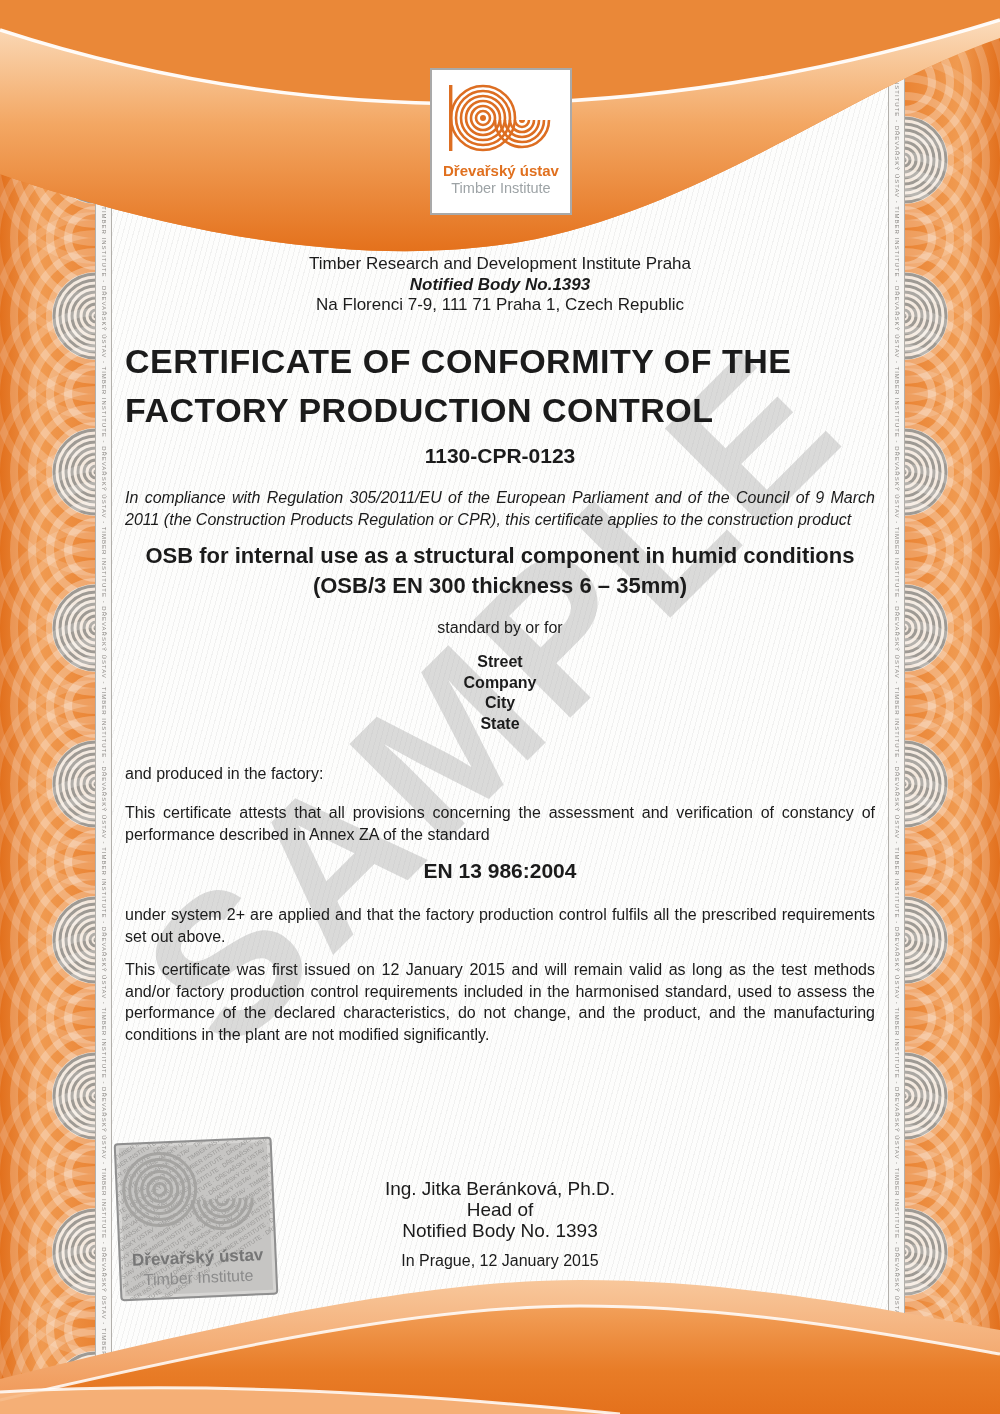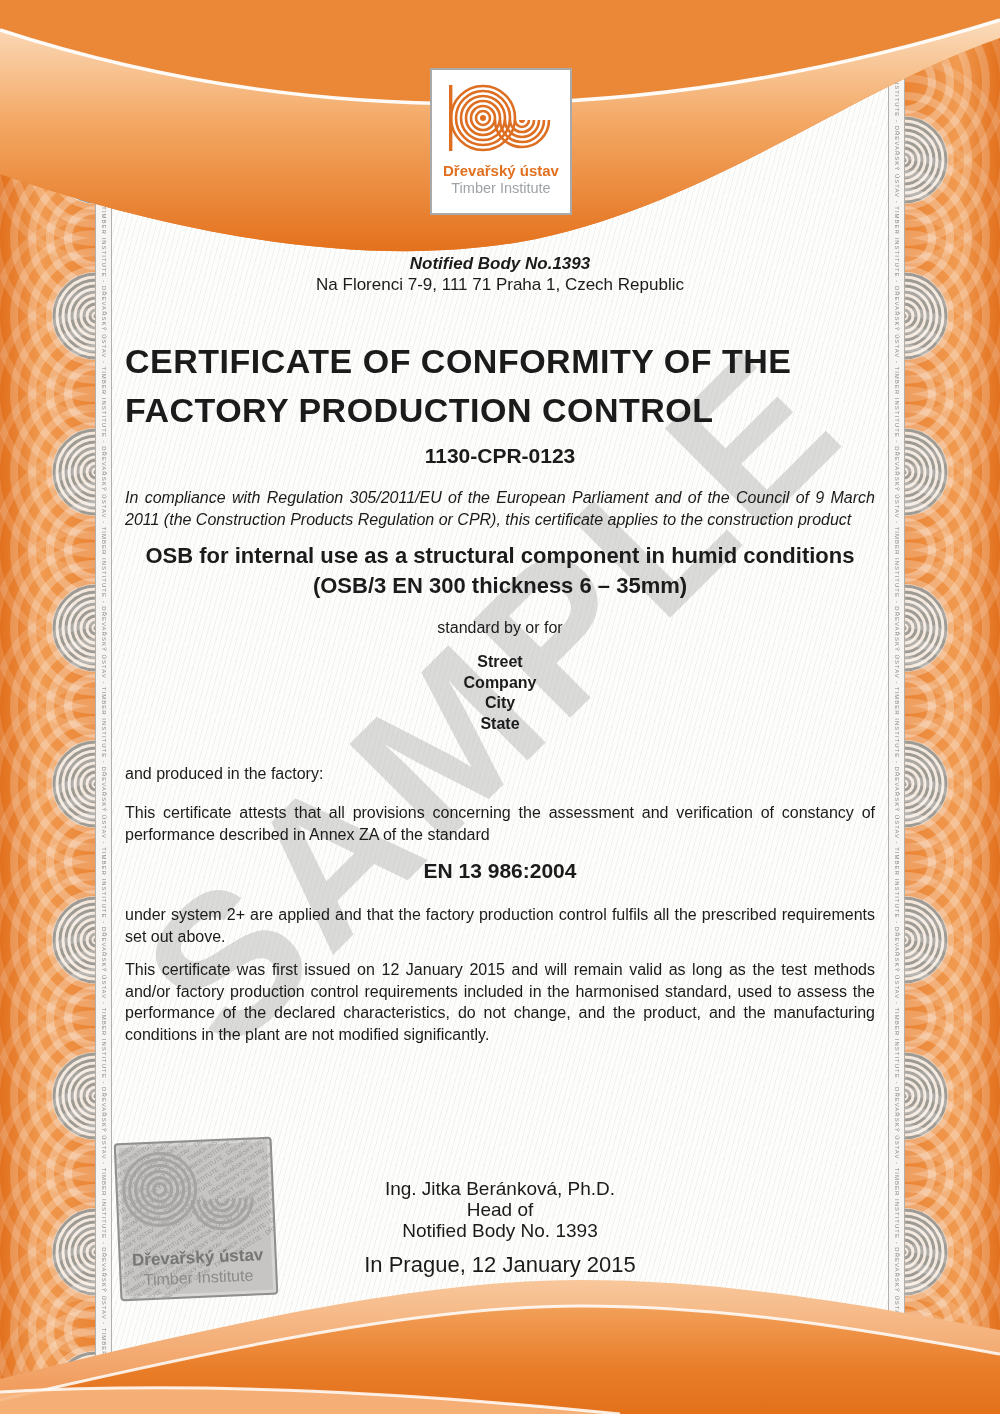--- a/index.html
+++ b/index.html
@@ -48,21 +48,21 @@
   .p-compliance{top:487px;font-style:italic;}
   .product{top:541px;text-align:center;font-size:22px;line-height:30px;font-weight:bold;}
   .producedby{top:619px;text-align:center;font-size:16px;}
   .producer{top:652px;text-align:center;font-size:16px;line-height:20.5px;font-weight:bold;}
   .factory{top:765px;font-size:16px;}
   .p-attest{top:802px;}
   .standard{top:859px;text-align:center;font-size:21px;font-weight:bold;}
   .p-system{top:904px;}
   .p-validity{top:959px;}
   .signature{top:1178px;text-align:center;font-size:19px;line-height:21px;}
-  .placedate{top:1252px;text-align:center;font-size:22px;}
+  .placedate{top:1252px;text-align:center;font-size:16px;}
   
   .logoBox{
     position:absolute;left:430px;top:68px;width:142px;height:147px;z-index:6;
     background:#ffffff;border:2px solid #a9a9a9;box-sizing:border-box;text-align:center;
   }
   .logoMark{margin-top:10px;}
   .logoCz{font-size:15px;font-weight:bold;color:#e0701f;margin-top:2px;}
   .logoEn{font-size:14.5px;color:#9da3a6;margin-top:1px;}
   
   .stamp{
@@ -193,20 +193,21 @@
     <path d="M0,186 C240,130 430,92 580,92 C740,92 900,122 1000,140" fill="none" stroke="rgba(255,255,255,0.85)" stroke-width="3"></path>
     <path d="M0,178 C180,168 380,176 620,200 L0,200 Z" fill="#f6b67f" opacity="0.9"></path>
     <path d="M0,178 C180,168 380,176 620,200" fill="none" stroke="rgba(255,255,255,0.85)" stroke-width="3"></path>
   </svg>
 
   <div class="watermark">SAMPLE</div>
 
   <div class="content">
 
     <div class="blk issuer">
+      <div>Timber Research and Development Institute Praha</div>
       <div class="b">Notified Body No.1393</div>
       <div>Na Florenci 7-9, 111 71 Praha 1, Czech Republic</div>
     </div>
 
     <div class="blk title">
       <div>CERTIFICATE OF CONFORMITY OF THE</div>
       <div>FACTORY PRODUCTION CONTROL</div>
     </div>
 
     <div class="blk certnum">1130-CPR-0123</div>

